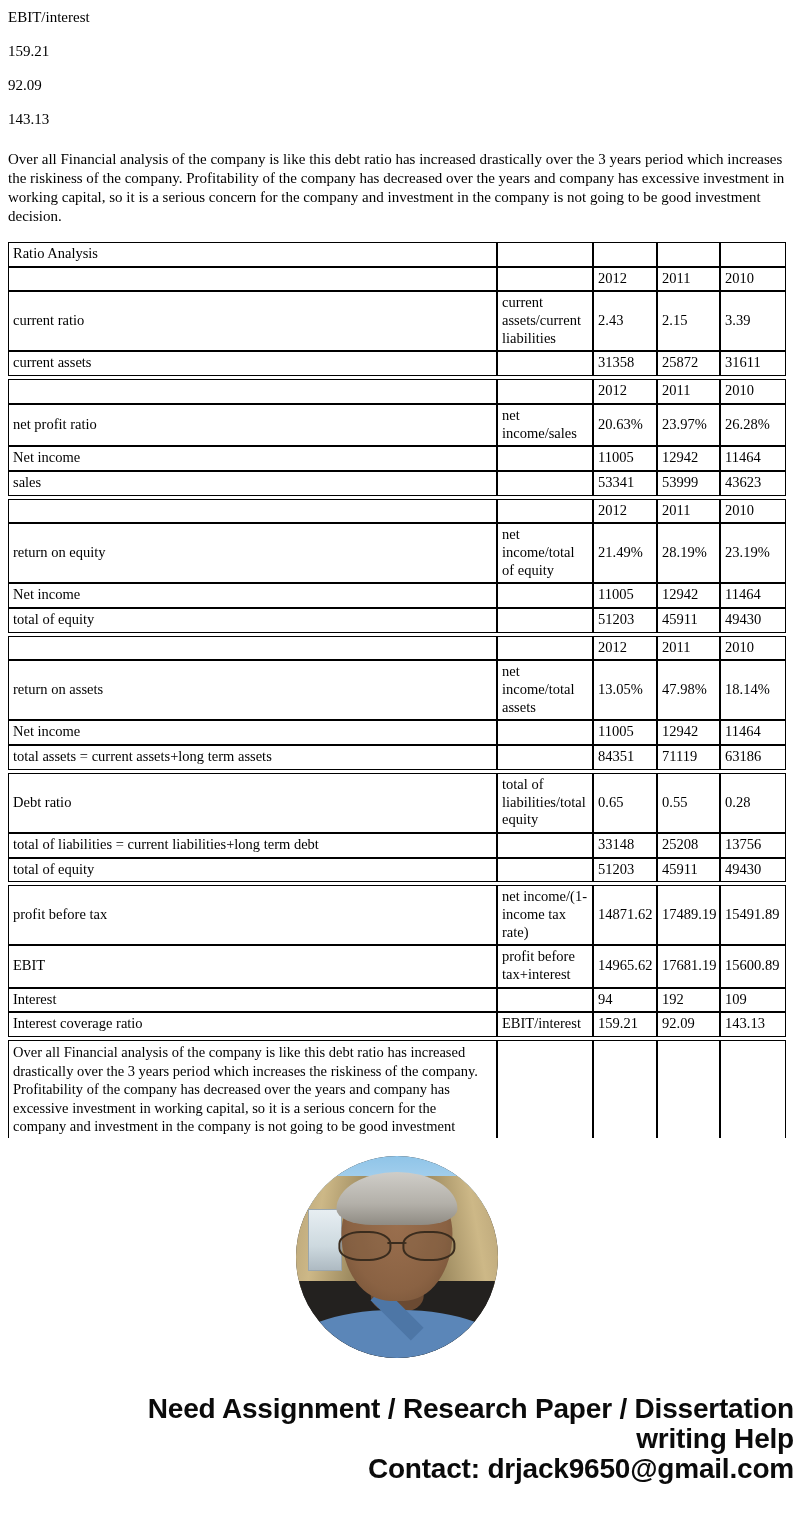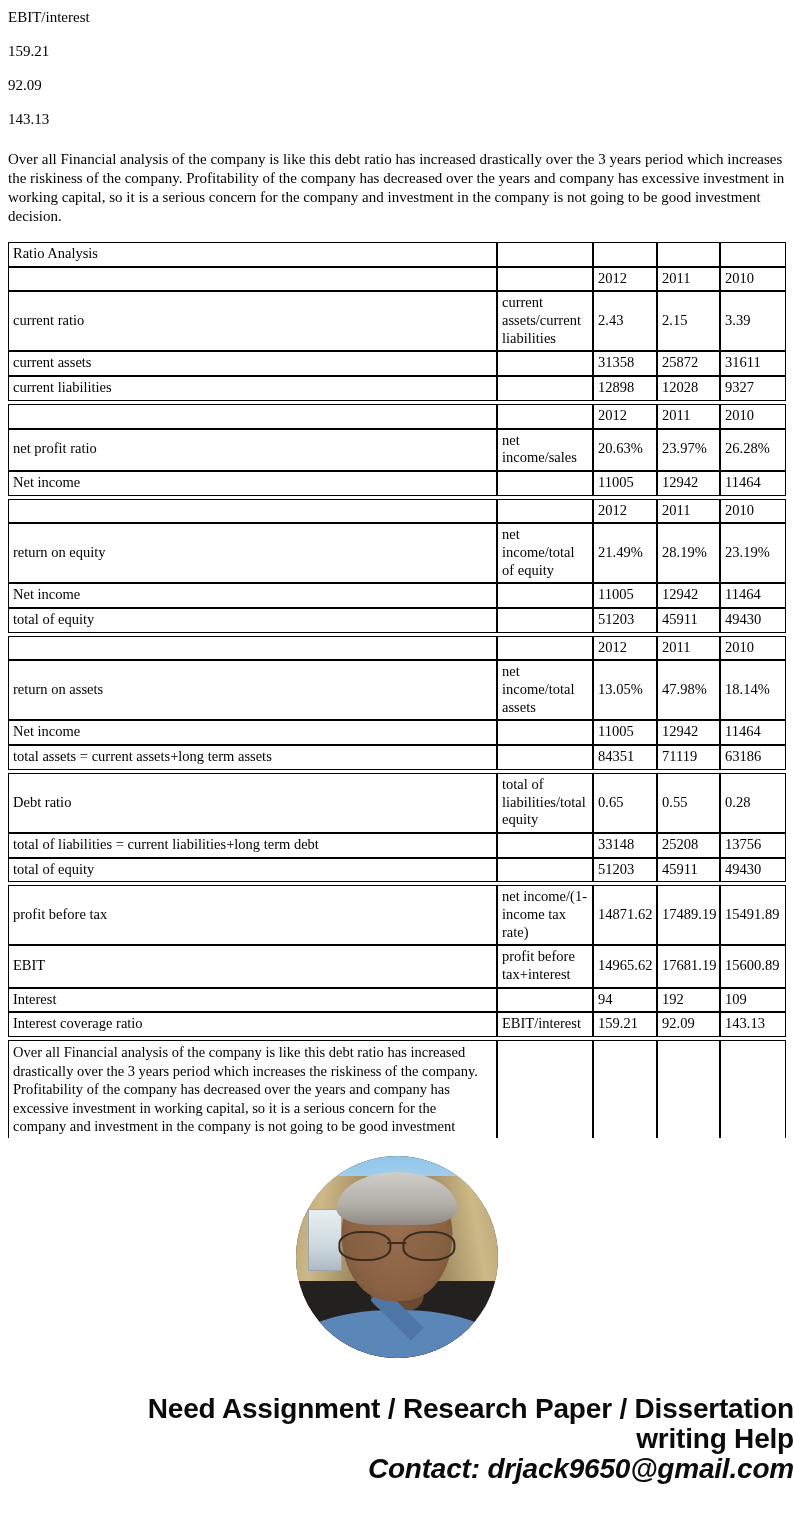--- a/index.html
+++ b/index.html
@@ -179,21 +179,21 @@
     margin-top: 36px;
     text-align: right;
     font-family: "Liberation Sans", "DejaVu Sans", sans-serif;
     font-weight: bold;
     font-size: 28px;
     line-height: 30px;
     color: #0b0b0b;
     letter-spacing: -0.2px;
   }
   .footer .l2 { display: block; }
-  .footer .l3 { display: block; font-style: italic; }
+  .footer .l3 { display: block; }
 </style>
 </head>
 <body>
 
 <div class="page">
 
   <div class="intro">
     <p>EBIT/interest</p>
     <p>159.21</p>
     <p>92.09</p>
@@ -232,27 +232,20 @@
           <td class="val">2.15</td>
           <td class="val">3.39</td>
         </tr>
         <tr>
           <td class="label">current assets</td>
           <td class="formula"></td>
           <td class="val">31358</td>
           <td class="val">25872</td>
           <td class="val">31611</td>
         </tr>
-        <tr>
-          <td class="label">current liabilities</td>
-          <td class="formula"></td>
-          <td class="val">12898</td>
-          <td class="val">12028</td>
-          <td class="val">9327</td>
-        </tr>
 
         <tr class="spacer">
             <td colspan="5"></td>
           </tr>
 
         <tr>
           <td class="label"></td>
           <td class="formula"></td>
           <td class="val">2012</td>
           <td class="val">2011</td>
@@ -264,20 +257,27 @@
           <td class="val">20.63%</td>
           <td class="val">23.97%</td>
           <td class="val">26.28%</td>
         </tr>
         <tr>
           <td class="label">Net income</td>
           <td class="formula"></td>
           <td class="val">11005</td>
           <td class="val">12942</td>
           <td class="val">11464</td>
+        </tr>
+        <tr>
+          <td class="label">sales</td>
+          <td class="formula"></td>
+          <td class="val">53341</td>
+          <td class="val">53999</td>
+          <td class="val">43623</td>
         </tr>
 
         <tr class="spacer">
             <td colspan="5"></td>
           </tr>
 
         <tr>
           <td class="label"></td>
           <td class="formula"></td>
           <td class="val">2012</td>

